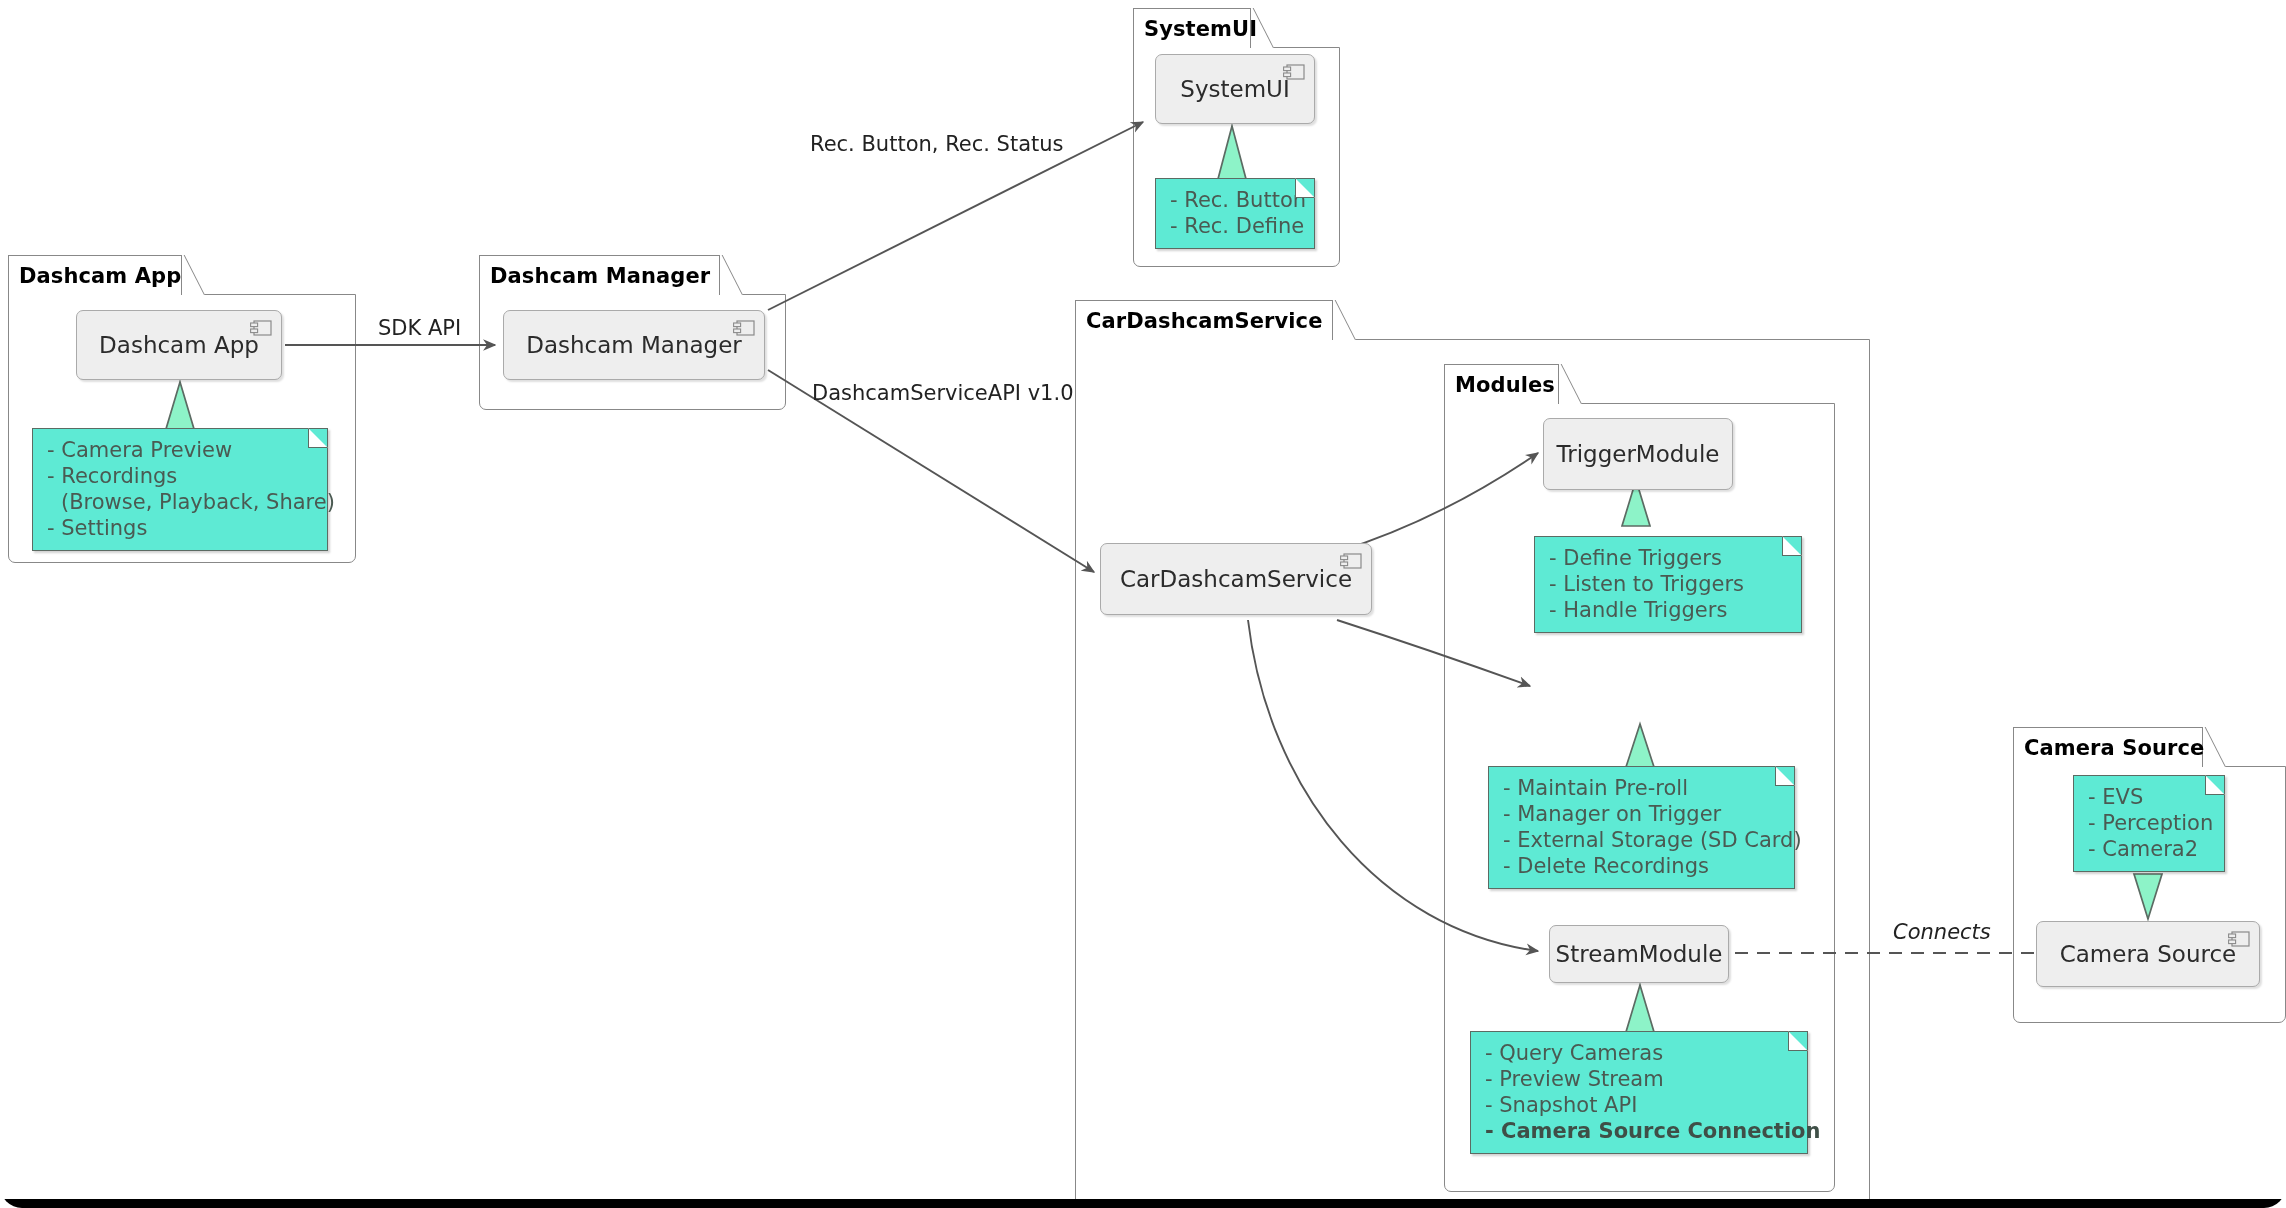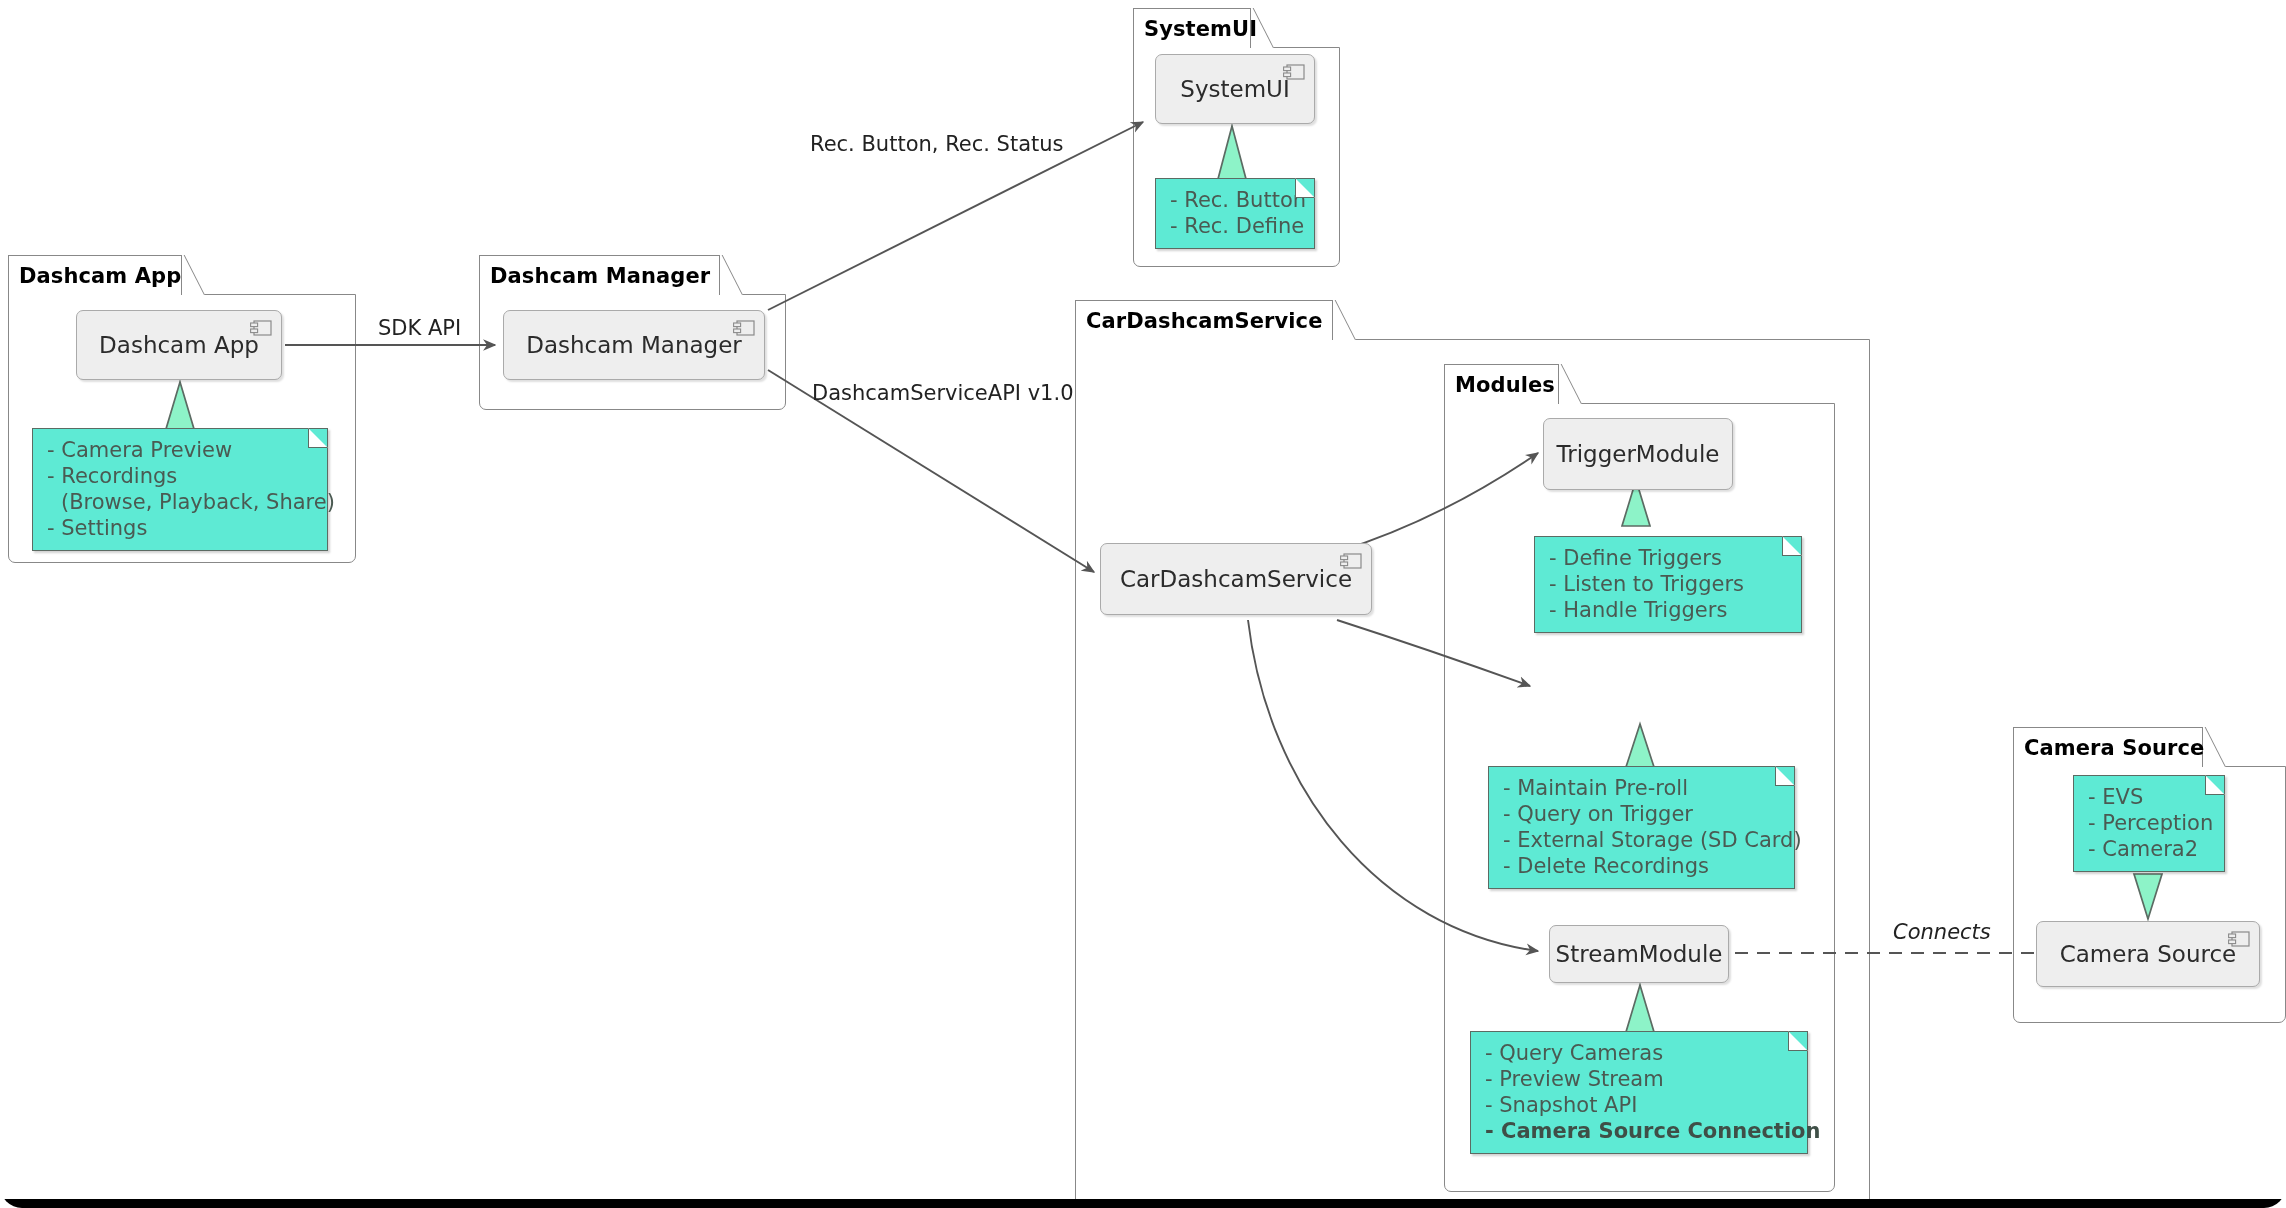--- a/index.html
+++ b/index.html
@@ -277,21 +277,21 @@
     <span class="comp-label">TriggerModule</span>
   </div>
   <div class="note" style="left:1534px; top:536px; width:268px;">
     <div class="note-line">- Define Triggers</div>
     <div class="note-line">- Listen to Triggers</div>
     <div class="note-line">- Handle Triggers</div>
   </div>
 
   <div class="note" style="left:1488px; top:766px; width:307px;">
     <div class="note-line">- Maintain Pre-roll</div>
-    <div class="note-line">- Query on Trigger</div>
+    <div class="note-line">- Manager on Trigger</div>
     <div class="note-line">- External Storage (SD Card)</div>
     <div class="note-line">- Delete Recordings</div>
   </div>
 
   <div class="comp" style="left:1549px; top:925px; width:180px; height:58px;">
     <span class="comp-label">StreamModule</span>
   </div>
   <div class="note" style="left:1470px; top:1031px; width:338px;">
     <div class="note-line">- Query Cameras</div>
     <div class="note-line">- Preview Stream</div>

